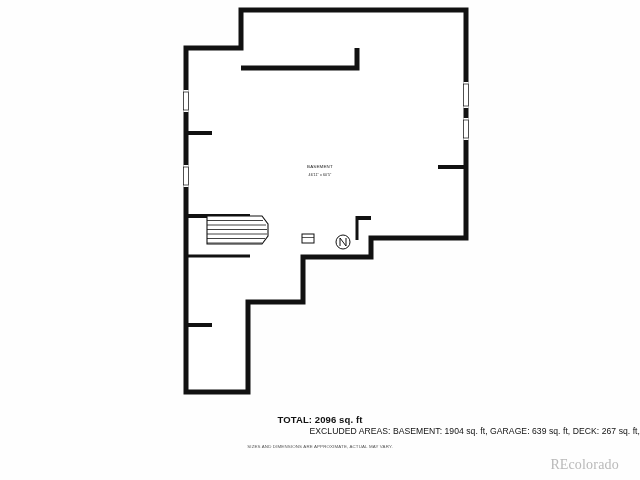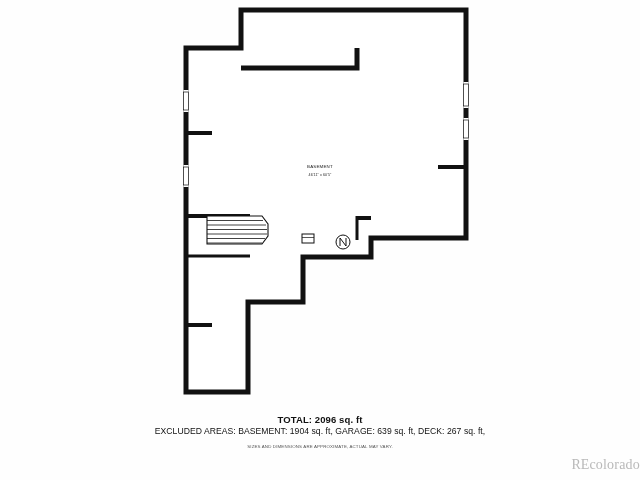--- a/index.html
+++ b/index.html
@@ -61,31 +61,32 @@
   }
   #caption .line-sub {
     font-size: 8.6px;
     line-height: 11.5px;
     letter-spacing: 0.05px;
   }
   #caption .line-excluded {
     font-size: 8.6px;
     line-height: 11.5px;
     letter-spacing: 0.05px;
+    text-align: right;
   }
   #caption .disclaimer {
     font-size: 4.4px;
     color: #555555;
     letter-spacing: 0.15px;
     margin-top: 6px;
   }
   
   #watermark {
     position: absolute;
-    right: 0;
+    right: 21px;
     bottom: 7px;
     font-size: 14px;
     color: #b9b9b9;
     letter-spacing: 0.2px;
     font-family: "Liberation Serif", serif;
   }
   #watermark .re {
     letter-spacing: 0px;
   }
 </style>

